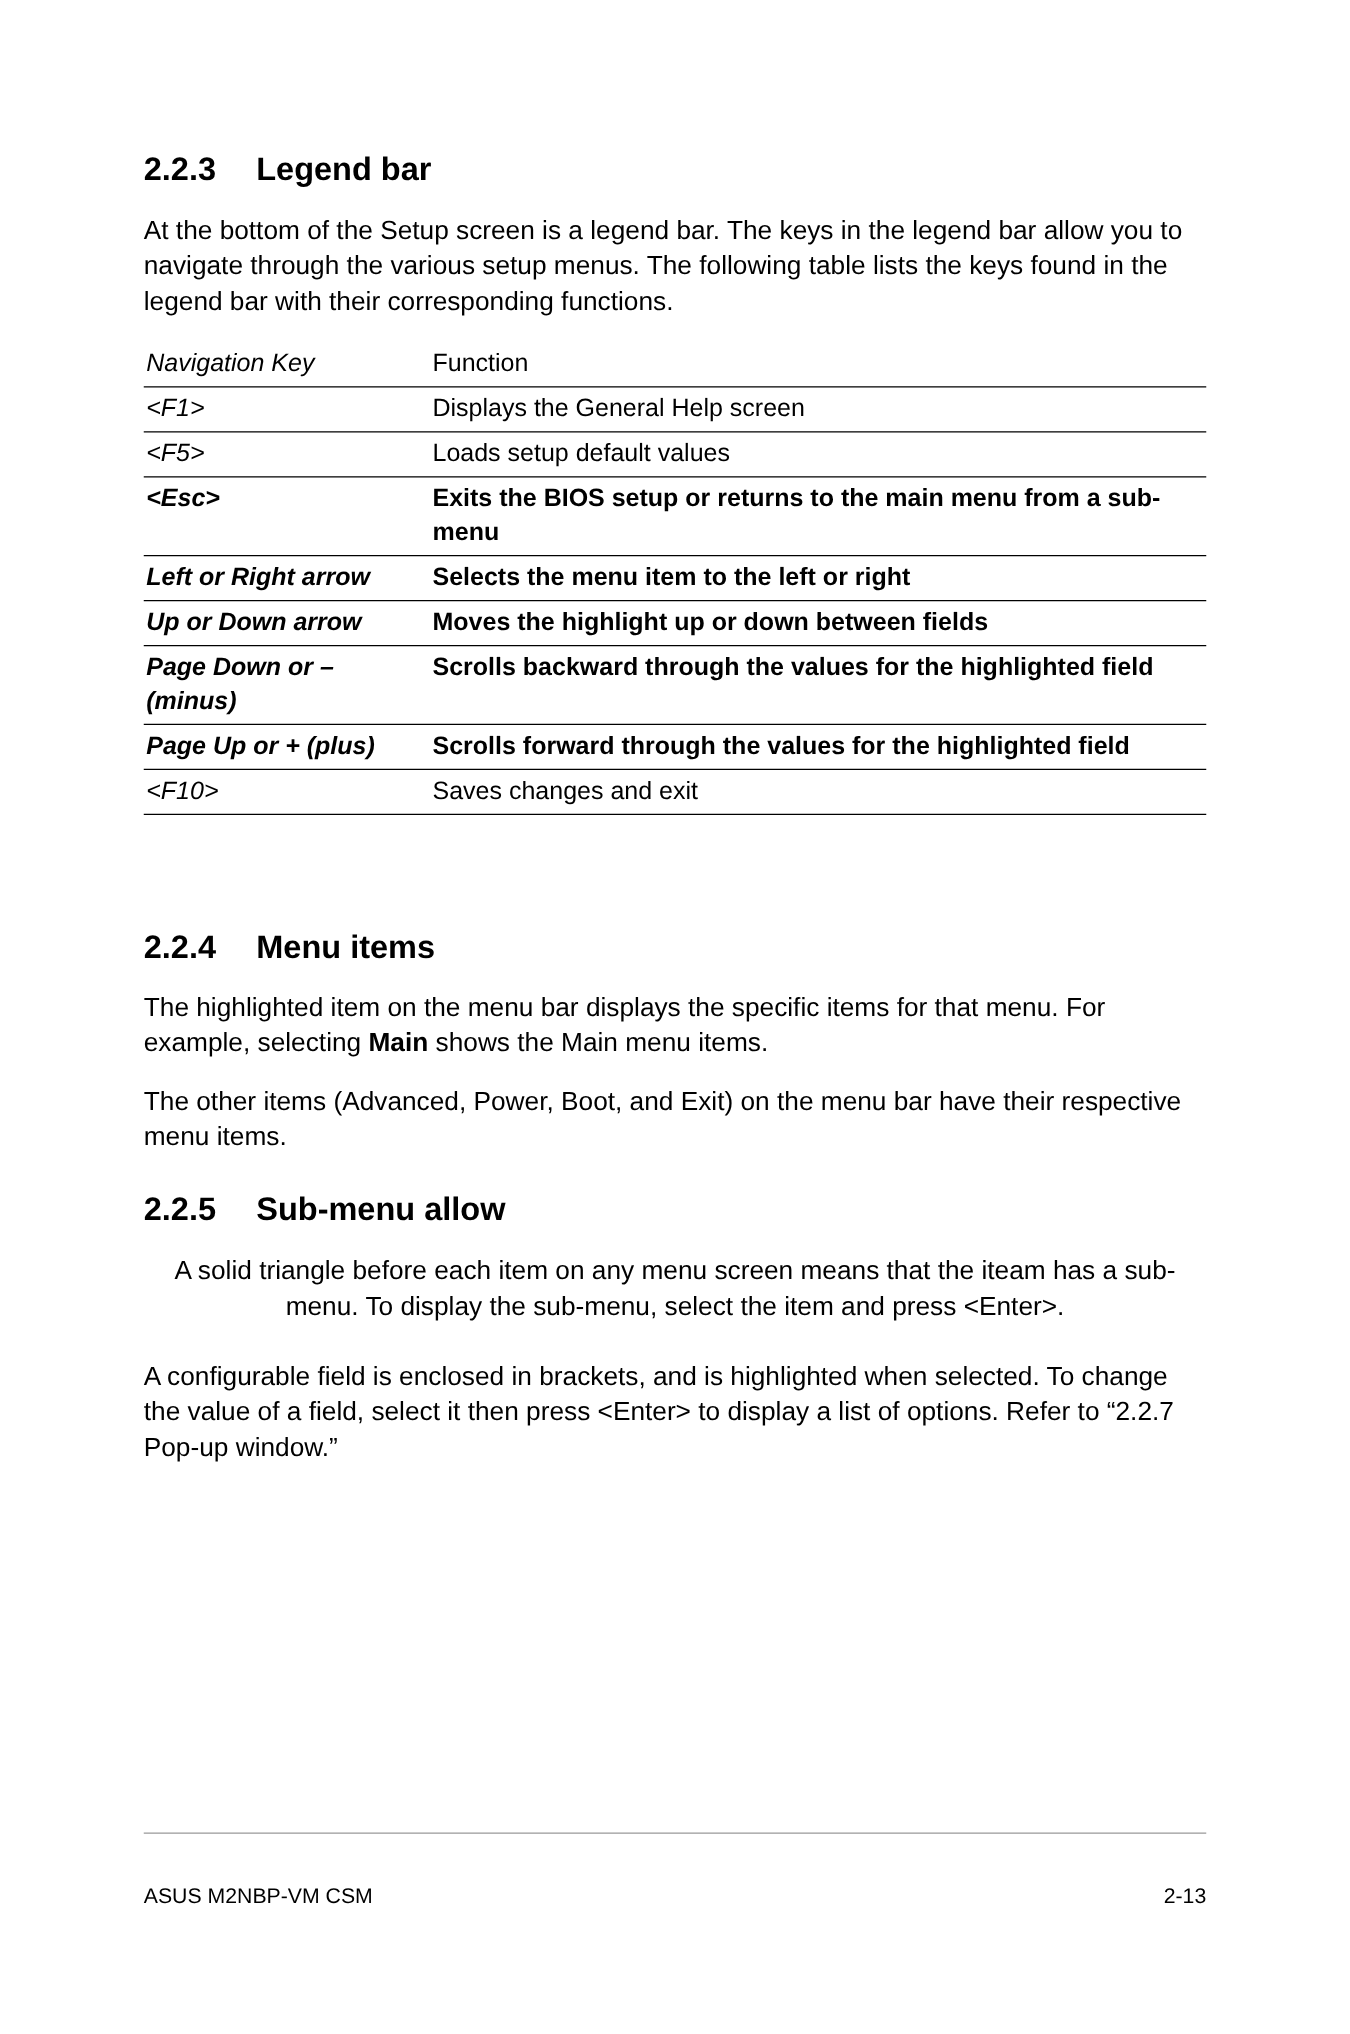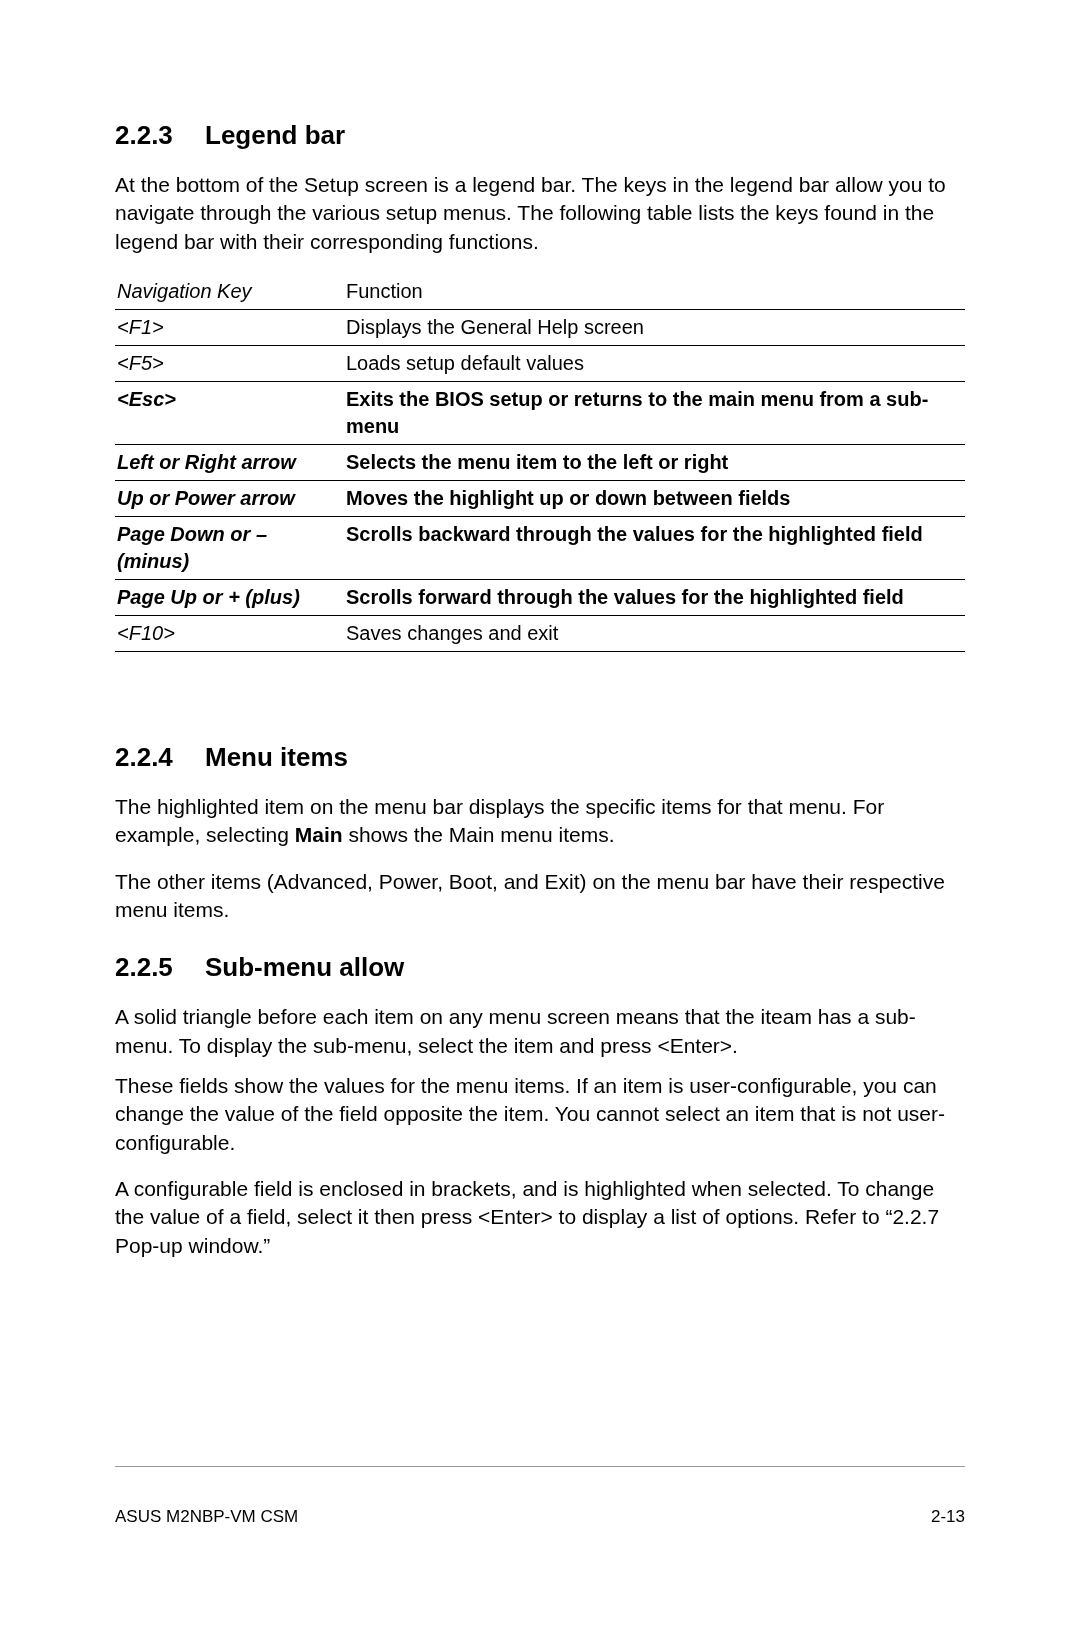--- a/index.html
+++ b/index.html
@@ -94,21 +94,21 @@
     </tr>
     <tr class="bold">
       <td class="keycol">&lt;Esc&gt;</td>
       <td>Exits the BIOS setup or returns to the main menu from a sub-menu</td>
     </tr>
     <tr class="bold">
       <td class="keycol">Left or Right arrow</td>
       <td>Selects the menu item to the left or right</td>
     </tr>
     <tr class="bold">
-      <td class="keycol">Up or Power arrow</td>
+      <td class="keycol">Up or Down arrow</td>
       <td>Moves the highlight up or down between fields</td>
     </tr>
     <tr class="bold">
       <td class="keycol">Page Down or – (minus)</td>
       <td>Scrolls backward through the values for the highlighted field</td>
     </tr>
     <tr class="bold">
       <td class="keycol">Page Up or + (plus)</td>
       <td>Scrolls forward through the values for the highlighted field</td>
     </tr>
@@ -123,23 +123,22 @@
     <span class="num">2.2.4</span><span>Menu items</span>
   </div>
   <div class="bodytext">
     <span>The highlighted item on the menu bar  displays the specific items for that menu. For example, selecting </span><span class="bold">Main</span><span> shows the Main menu items.</span>
   </div>
   <div class="bodytext" style="margin-bottom:28px;">The other items (Advanced, Power, Boot, and Exit) on the menu bar have their respective menu items.</div>
 
   <div class="heading">
     <span class="num">2.2.5</span><span>Sub-menu allow</span>
   </div>
-  <div class="bodytext" style="margin-bottom:12px;">A solid triangle before each item on any menu screen means that the iteam has a sub-menu. To display the sub-menu, select the item and press &lt;Enter&gt;.</div>
+  <div class="bodytext" style="margin-bottom:28px;text-align:center;">A solid triangle before each item on any menu screen means that the iteam has a sub-menu. To display the sub-menu, select the item and press &lt;Enter&gt;.</div>
 
-  <div class="bodytext">These fields show the values for the menu items. If an item is user-configurable, you can change the value of the field opposite the item. You cannot select an item that is not user-configurable.</div>
   <div class="bodytext">A configurable field is enclosed in brackets, and is highlighted when selected. To change the value of a field, select it then press &lt;Enter&gt; to display a list of options. Refer to “2.2.7 Pop-up window.”</div>
 
 </div>
 
 <div class="footer">
   <div class="footer-rule"></div>
   <div class="footer-line">
     <span>ASUS M2NBP-VM CSM</span>
     <span>2-13</span>
   </div>

